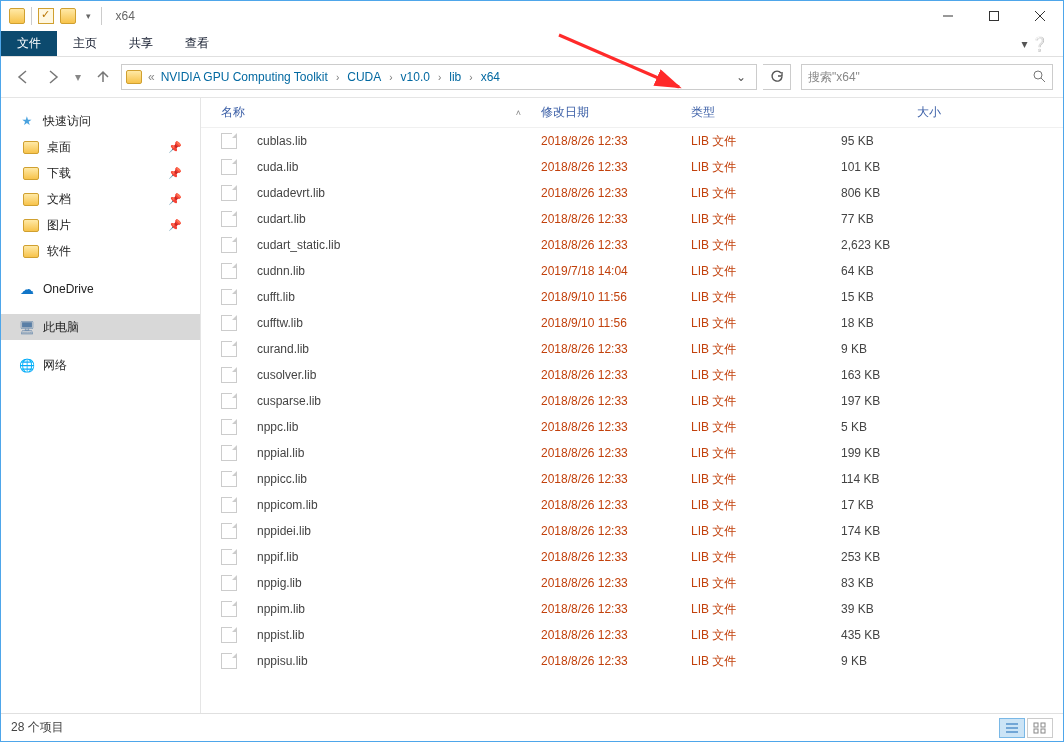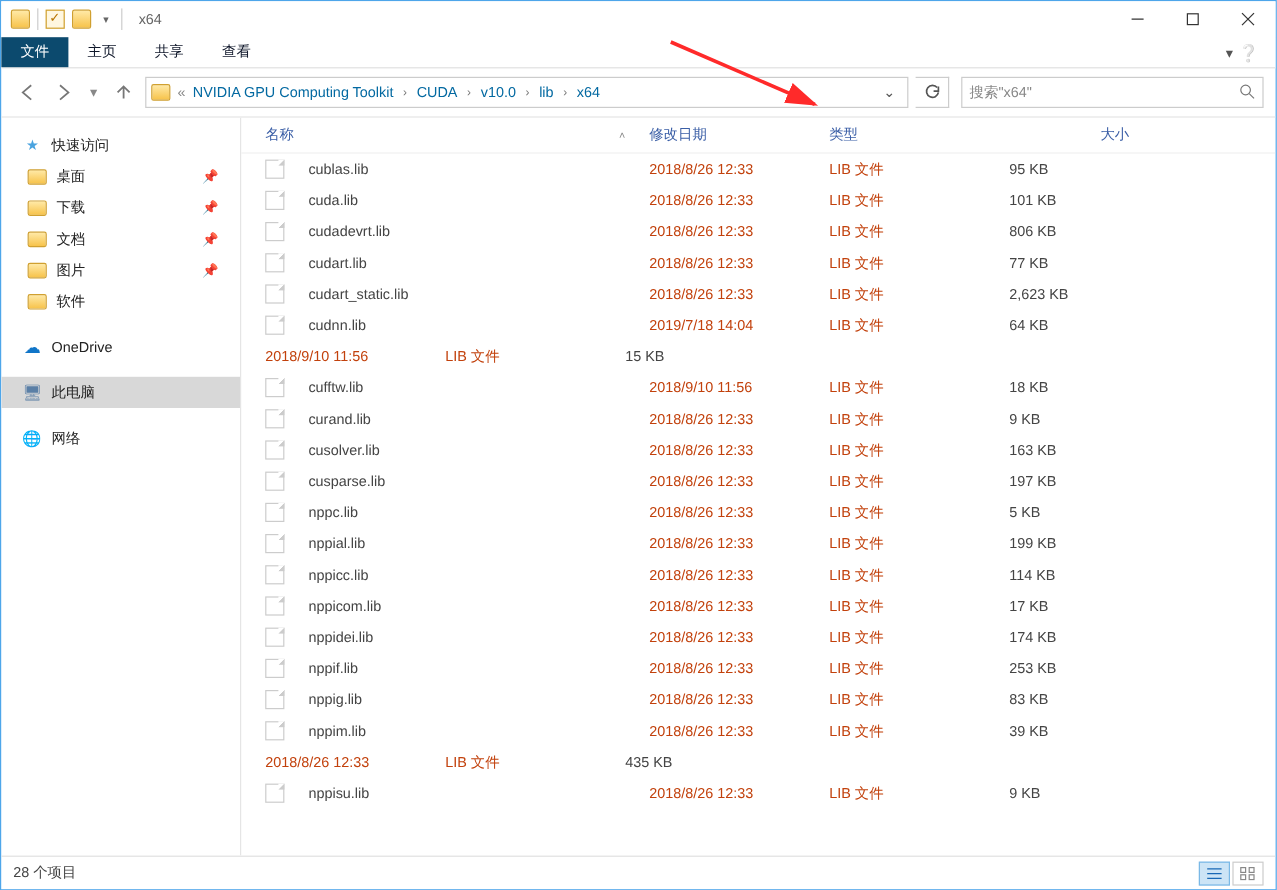--- a/index.html
+++ b/index.html
@@ -282,20 +282,24 @@
         <div class="row">
           <div class="c-name">
             <span class="file-ico"></span>
             <span>cudnn.lib</span>
           </div>
           <div class="c-date">2019/7/18 14:04</div>
           <div class="c-type">LIB 文件</div>
           <div class="c-size">64 KB</div>
         </div>
         <div class="row">
+          <div class="c-name">
+            <span class="file-ico"></span>
+            <span>cufft.lib</span>
+          </div>
           <div class="c-date">2018/9/10 11:56</div>
           <div class="c-type">LIB 文件</div>
           <div class="c-size">15 KB</div>
         </div>
         <div class="row">
           <div class="c-name">
             <span class="file-ico"></span>
             <span>cufftw.lib</span>
           </div>
           <div class="c-date">2018/9/10 11:56</div>
@@ -395,20 +399,24 @@
         <div class="row">
           <div class="c-name">
             <span class="file-ico"></span>
             <span>nppim.lib</span>
           </div>
           <div class="c-date">2018/8/26 12:33</div>
           <div class="c-type">LIB 文件</div>
           <div class="c-size">39 KB</div>
         </div>
         <div class="row">
+          <div class="c-name">
+            <span class="file-ico"></span>
+            <span>nppist.lib</span>
+          </div>
           <div class="c-date">2018/8/26 12:33</div>
           <div class="c-type">LIB 文件</div>
           <div class="c-size">435 KB</div>
         </div>
         <div class="row">
           <div class="c-name">
             <span class="file-ico"></span>
             <span>nppisu.lib</span>
           </div>
           <div class="c-date">2018/8/26 12:33</div>

